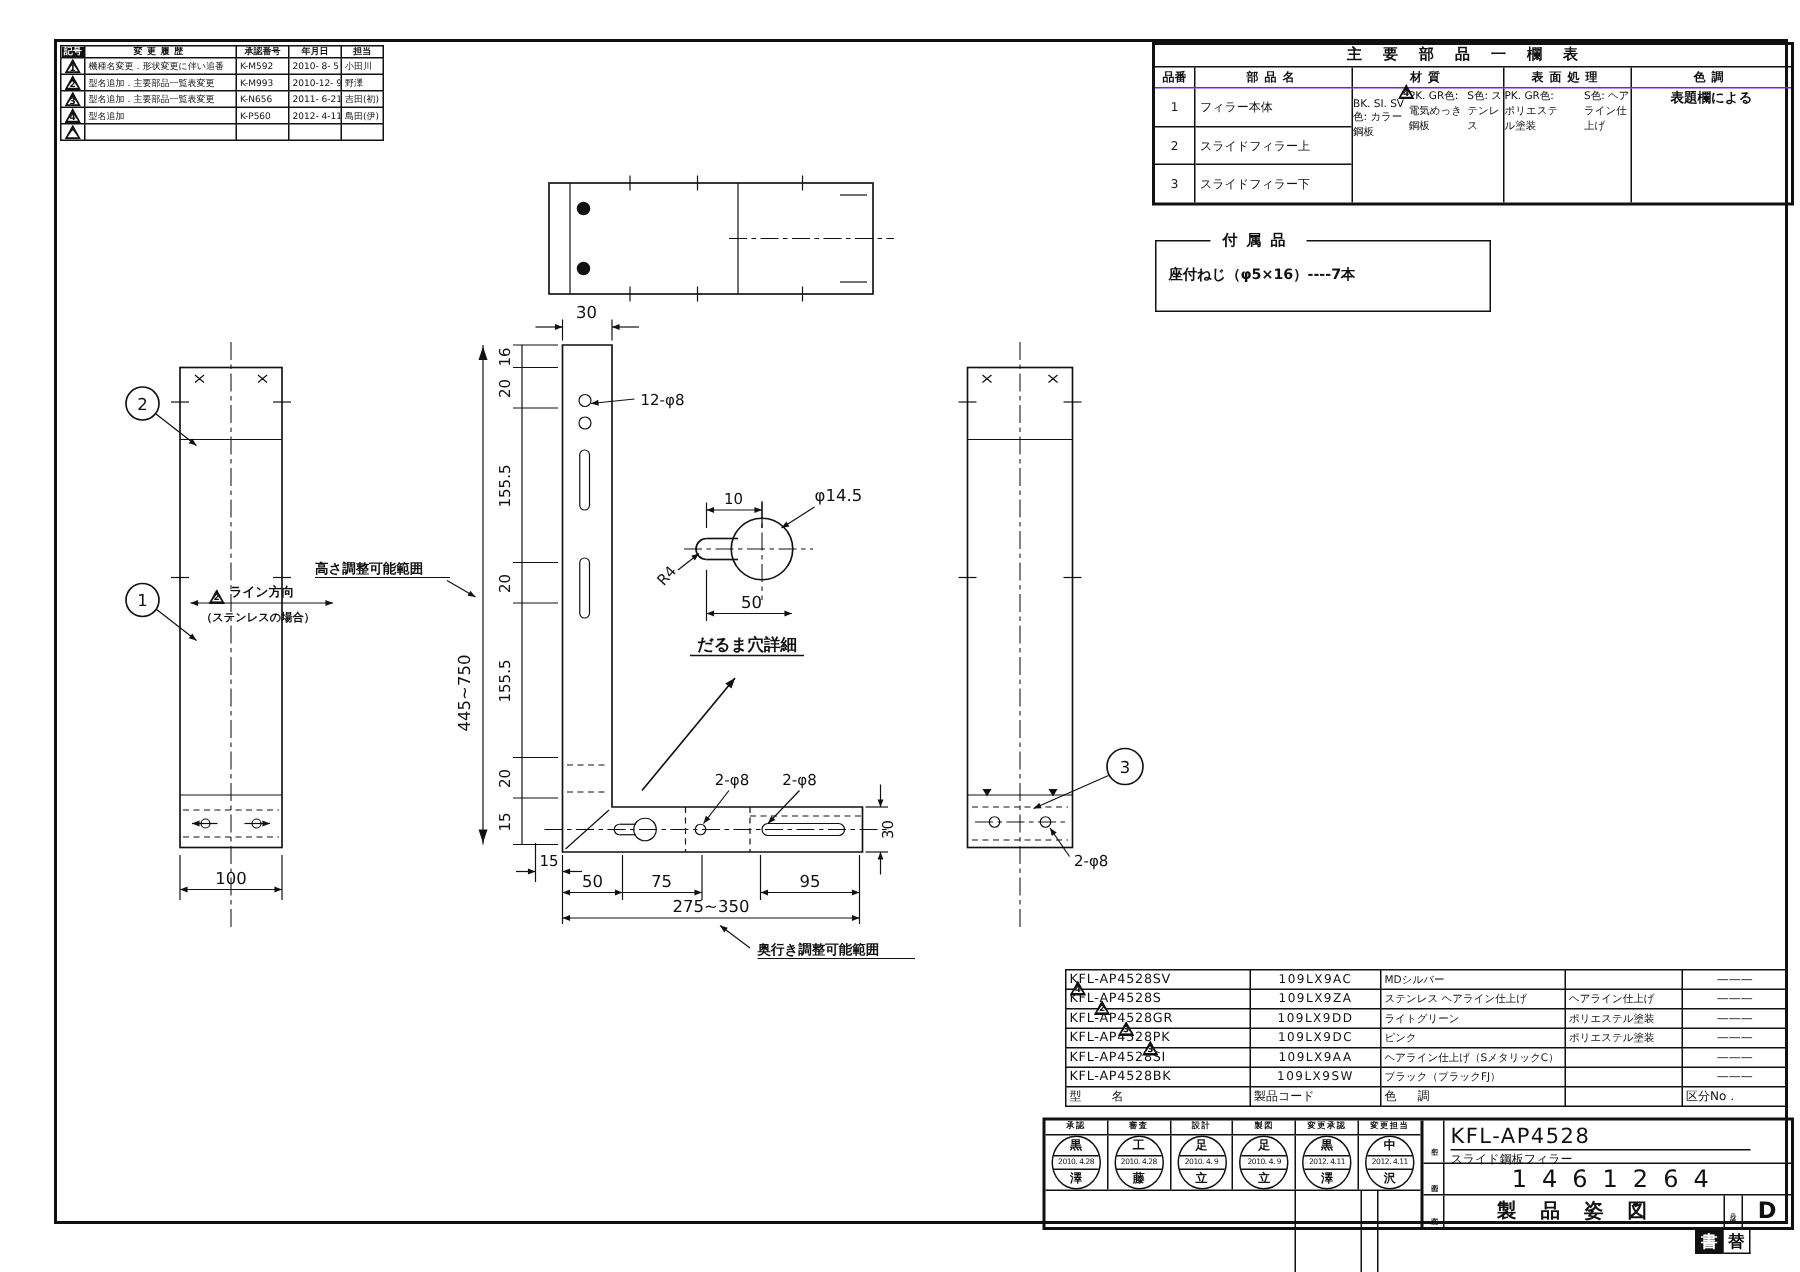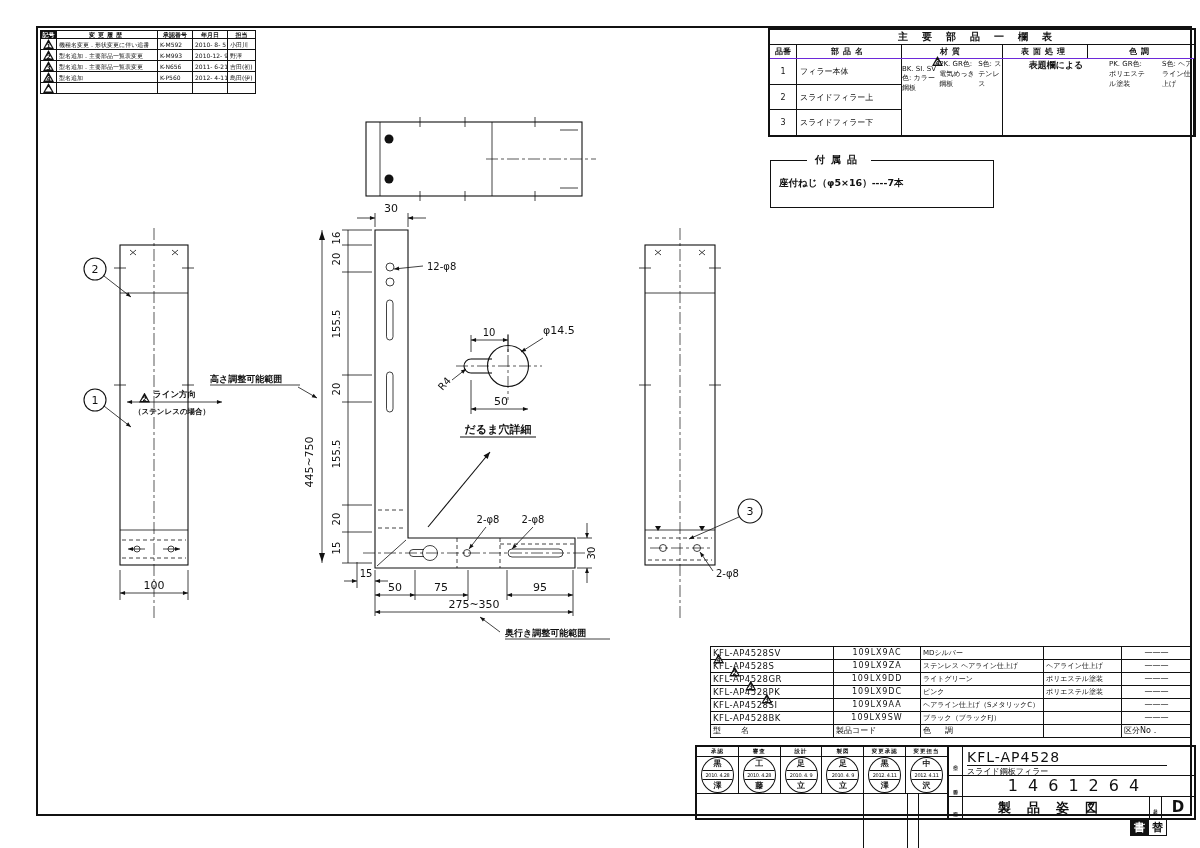--- a/index.html
+++ b/index.html
@@ -368,26 +368,26 @@
       <div class="col c-mt merged">
         <div style="position:relative;padding-top:6px">
           <span class="tri" style="position:absolute;left:30px;top:-3px">
               <span>4</span>
             </span>
           <span>BK. SI. SV色: カラー鋼板</span>
         </div>
         <div>PK. GR色: 電気めっき鋼板</div>
         <div>S色: ステンレス</div>
       </div>
-      <div class="col c-cl merged" style="border-right:none;justify-content:center;font-size:9px;font-weight:bold">
-        <div>表題欄による</div>
-      </div>
       <div class="col c-sf merged" style="justify-content:flex-end;padding-bottom:10px;gap:14px">
         <div>PK. GR色: ポリエステル塗装</div>
         <div>S色: ヘアライン仕上げ</div>
+      </div>
+      <div class="col c-cl merged" style="border-right:none;justify-content:center;font-size:9px;font-weight:bold">
+        <div>表題欄による</div>
       </div>
     </div>
   </div>
 
   
   <div class="abs acc">
     <span class="lg">付属品</span>
     <span class="it">座付ねじ（φ5×16）----7本</span>
   </div>
 

